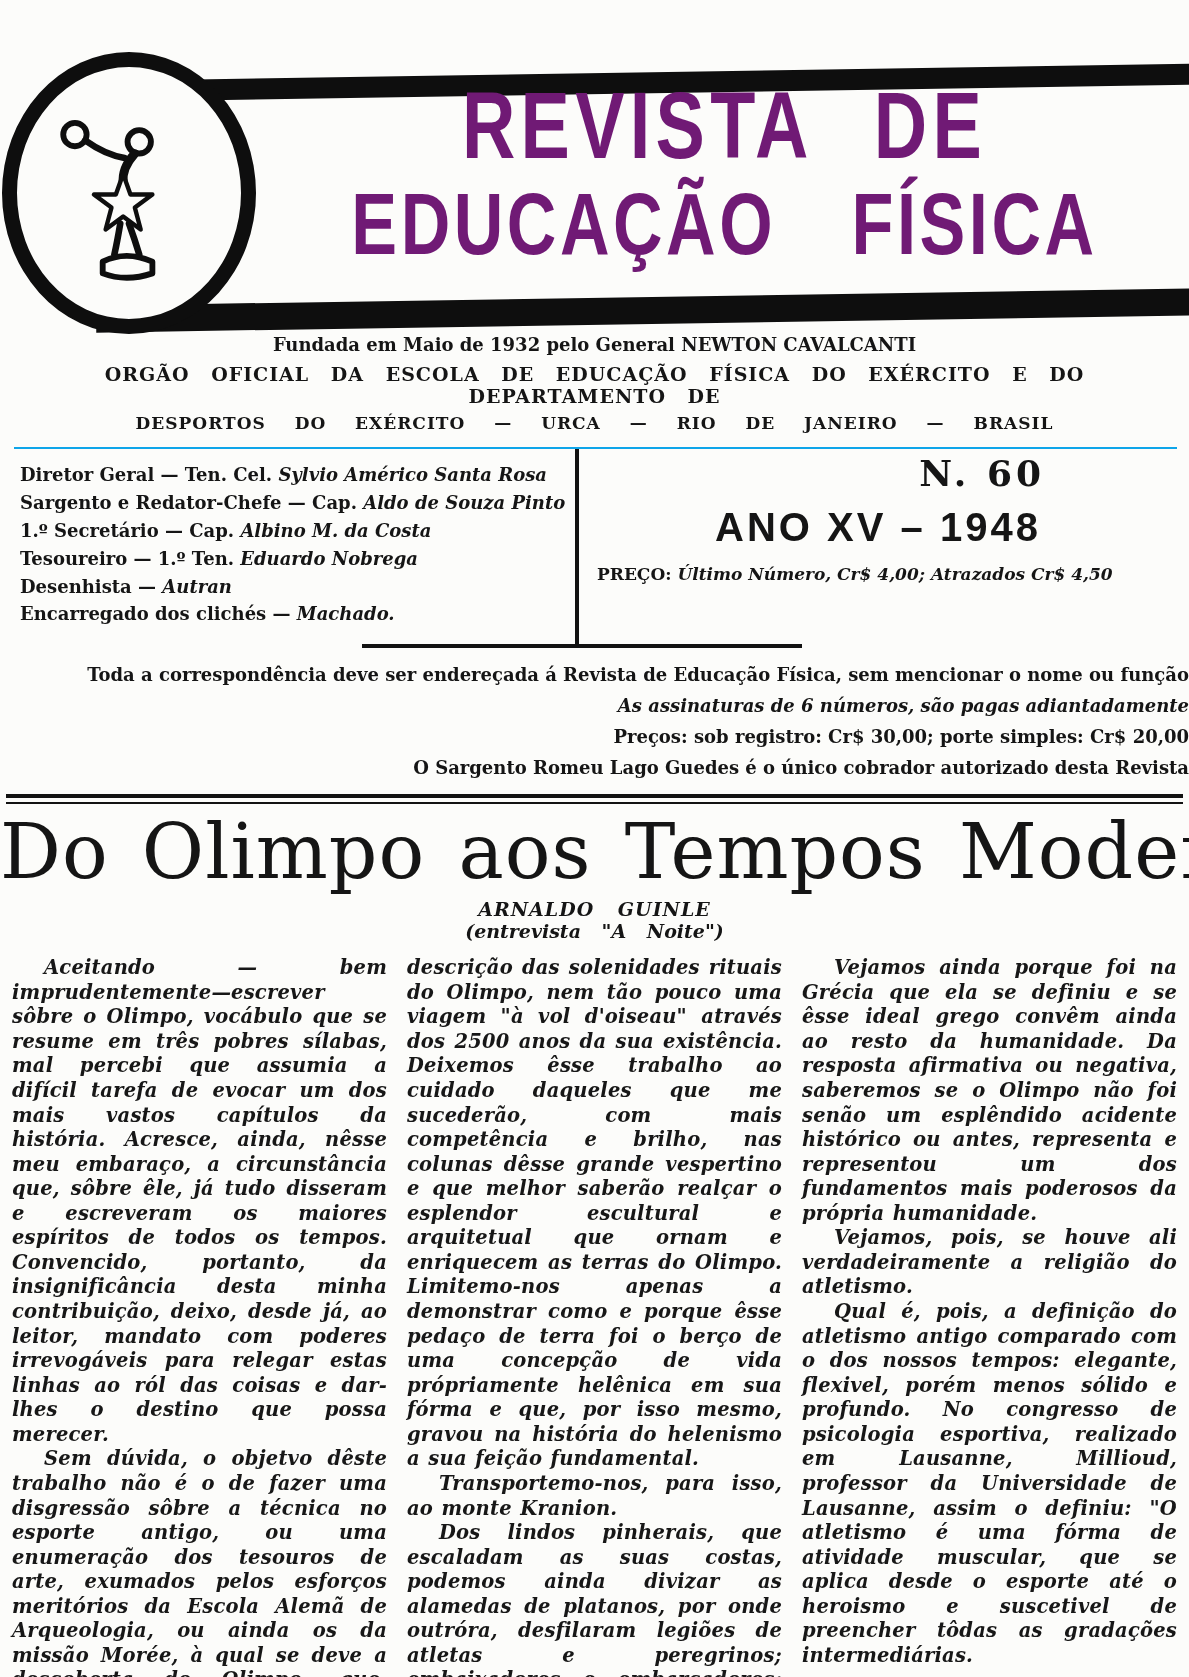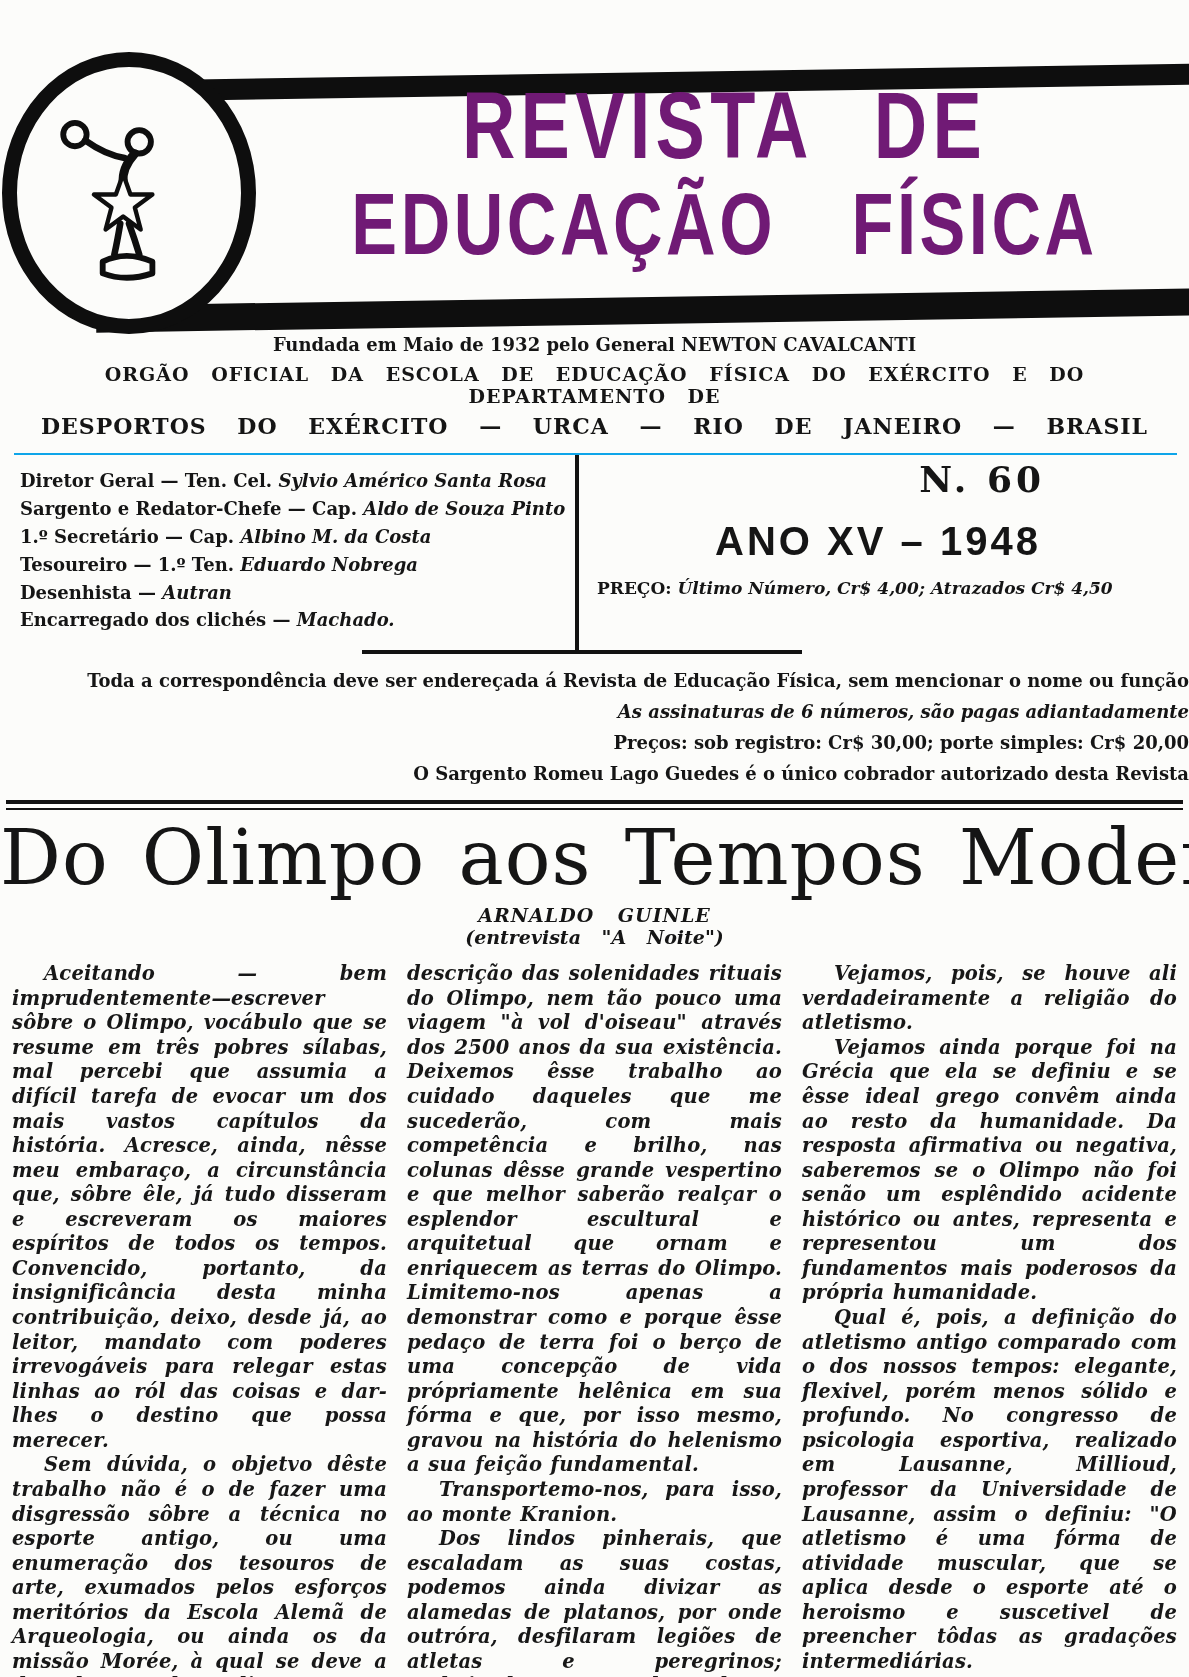--- a/index.html
+++ b/index.html
@@ -25,29 +25,29 @@
     display:block;font-size:84px;letter-spacing:6px;word-spacing:42px;
     transform:scale(0.88,1.12);transform-origin:center;line-height:1.0;
   }
   .banner-title .l2{
     display:block;font-size:78px;letter-spacing:4px;word-spacing:60px;
     transform:scale(0.88,1.12);transform-origin:center;line-height:1.08;margin-top:14px;
   }
   
   .founding{text-align:center;font-weight:bold;font-size:18px;margin:2px 30px 0;}
   .organ1{text-align:center;font-weight:bold;font-size:19px;letter-spacing:1px;word-spacing:14px;margin:8px 40px 0;}
-  .organ2{text-align:center;font-weight:bold;font-size:22px;letter-spacing:1px;word-spacing:22px;margin:6px 40px 0;}
+  .organ2{text-align:center;font-weight:bold;font-size:17px;letter-spacing:1px;word-spacing:22px;margin:6px 40px 0;}
   
   .masthead{margin:14px 12px 0 14px;border-top:2px solid #0ea5e9;display:flex;position:relative;}
   .mh-left{width:545px;border-right:4px solid #121212;padding:12px 10px 16px 6px;}
   .staff-row{font-size:18px;font-weight:bold;line-height:1.55;white-space:nowrap;}
   .staff-row .nm{font-style:italic;}
   .mh-right{flex:1;padding:6px 0 12px;}
   .issue{ text-align:right;padding-right:132px;font-size:36px;font-weight:bold;letter-spacing:4px;line-height:1.05;}
-  .yearline{text-align:center;font-family:"Liberation Sans","DejaVu Sans",sans-serif;font-weight:bold;font-size:40px;letter-spacing:3px;margin-top:20px;}
+  .yearline{text-align:center;font-family:"Liberation Sans","DejaVu Sans",sans-serif;font-weight:bold;font-size:40px;letter-spacing:3px;margin-top:12px;}
   .priceline{margin-top:14px;padding-left:18px;font-size:17px;font-weight:bold;white-space:nowrap;}
   .priceline .pv{font-style:italic;}
   .mh-bottomrule{position:absolute;left:348px;bottom:-4px;width:440px;height:4px;background:#121212;}
   
   .notices{margin-top:20px;text-align:right;}
   .notice{font-size:18px;font-weight:bold;margin-top:10px;}
   .notice.it{font-style:italic;}
   .notice .nm{}
   
   .double-rule{margin:16px 6px 0;border-top:4px solid #121212;border-bottom:2px solid #121212;height:4px;}
@@ -139,20 +139,20 @@
       <p>Aceitando — bem imprudentemente—escrever sôbre o Olimpo, vocábulo que se resume em três pobres sílabas, mal percebi que assumia a difícil tarefa de evocar um dos mais vastos capítulos da história. Acresce, ainda, nêsse meu embaraço, a circunstância que, sôbre êle, já tudo disseram e escreveram os maiores espíritos de todos os tempos. Convencido, portanto, da insignificância desta minha contribuição, deixo, desde já, ao leitor, mandato com poderes irrevogáveis para relegar estas linhas ao ról das coisas e dar-lhes o destino que possa merecer.</p>
       <p>Sem dúvida, o objetvo dêste trabalho não é o de fazer uma disgressão sôbre a técnica no esporte antigo, ou uma enumeração dos tesouros de arte, exumados pelos esforços meritórios da Escola Alemã de Arqueologia, ou ainda os da missão Morée, à qual se deve a descoberta do Olimpo, que, durante séculos, perdeu-se na memória dos homens; o limo, a vasa decantada pelo Alpheo e o Cladeos, cuja confluência se dava aos pés das célebres ruinas, acabaram a obra de destruição e convulsão da natureza e da barbarie humana. Nada mais ali acusava a existência dessa sêde de tanta glória, de tanta paixão e de tanta energia dispendida em honra a Zeus. Se tivéssemos de escrever sôbre ela, um livro não bastaria para traçar-lhe o verdadeiro perfil.</p>
 
     </div>
     <div class="col">
       <p class="cont">descrição das solenidades rituais do Olimpo, nem tão pouco uma viagem "à vol d'oiseau" através dos 2500 anos da sua existência. Deixemos êsse trabalho ao cuidado daqueles que me sucederão, com mais competência e brilho, nas colunas dêsse grande vespertino e que melhor saberão realçar o esplendor escultural e arquitetual que ornam e enriquecem as terras do Olimpo. Limitemo-nos apenas a demonstrar como e porque êsse pedaço de terra foi o berço de uma concepção de vida própriamente helênica em sua fórma e que, por isso mesmo, gravou na história do helenismo a sua feição fundamental.</p>
       <p>Transportemo-nos, para isso, ao monte Kranion.</p>
       <p>Dos lindos pinherais, que escaladam as suas costas, podemos ainda divizar as alamedas de platanos, por onde outróra, desfilaram legiões de atletas e peregrinos; embaixadores e embarcadores; ambições e apetites, e tôdas as glórias, enfim, de uma civilização ao mesmo tempo complexa e definida. Daí aproximemo-nos do templo, de seu nártex, de suas colunadas e de multitude dos edifícios que o circundam; ex-votos oratórios, locais de sacrifícios e, enfim, do altis — recinto sagrado — afirmando ser como a séde religiosa, como o centro da cultura espiritual. E' que naquele povo e naquela época mal se imaginava uma religião que não repousasse em concepção filosófica, positiva.</p>
     </div>
     <div class="col">
+      <p>Vejamos ainda porque foi na Grécia que ela se definiu e se êsse ideal grego convêm ainda ao resto da humanidade.  Da resposta afirmativa ou negativa, saberemos se o Olimpo não foi senão um esplêndido acidente histórico ou antes, representa e representou um dos fundamentos mais poderosos da própria humanidade.</p>
       <p>Vejamos, pois, se houve ali verdadeiramente a religião do atletismo.</p>
-      <p>Vejamos ainda porque foi na Grécia que ela se definiu e se êsse ideal grego convêm ainda ao resto da humanidade.  Da resposta afirmativa ou negativa, saberemos se o Olimpo não foi senão um esplêndido acidente histórico ou antes, representa e representou um dos fundamentos mais poderosos da própria humanidade.</p>
       <p>Qual é, pois, a definição do atletismo antigo comparado com o dos nossos tempos: elegante, flexivel, porém menos sólido e profundo. No congresso de psicologia esportiva, realizado em Lausanne, Millioud, professor da Universidade de Lausanne, assim o definiu: "O atletismo é uma fórma de atividade muscular, que se aplica desde o esporte até o heroismo e suscetivel de preencher tôdas as gradações intermediárias.</p>
 
     </div>
   </div>
 
 </div>
 
 </body></html>

